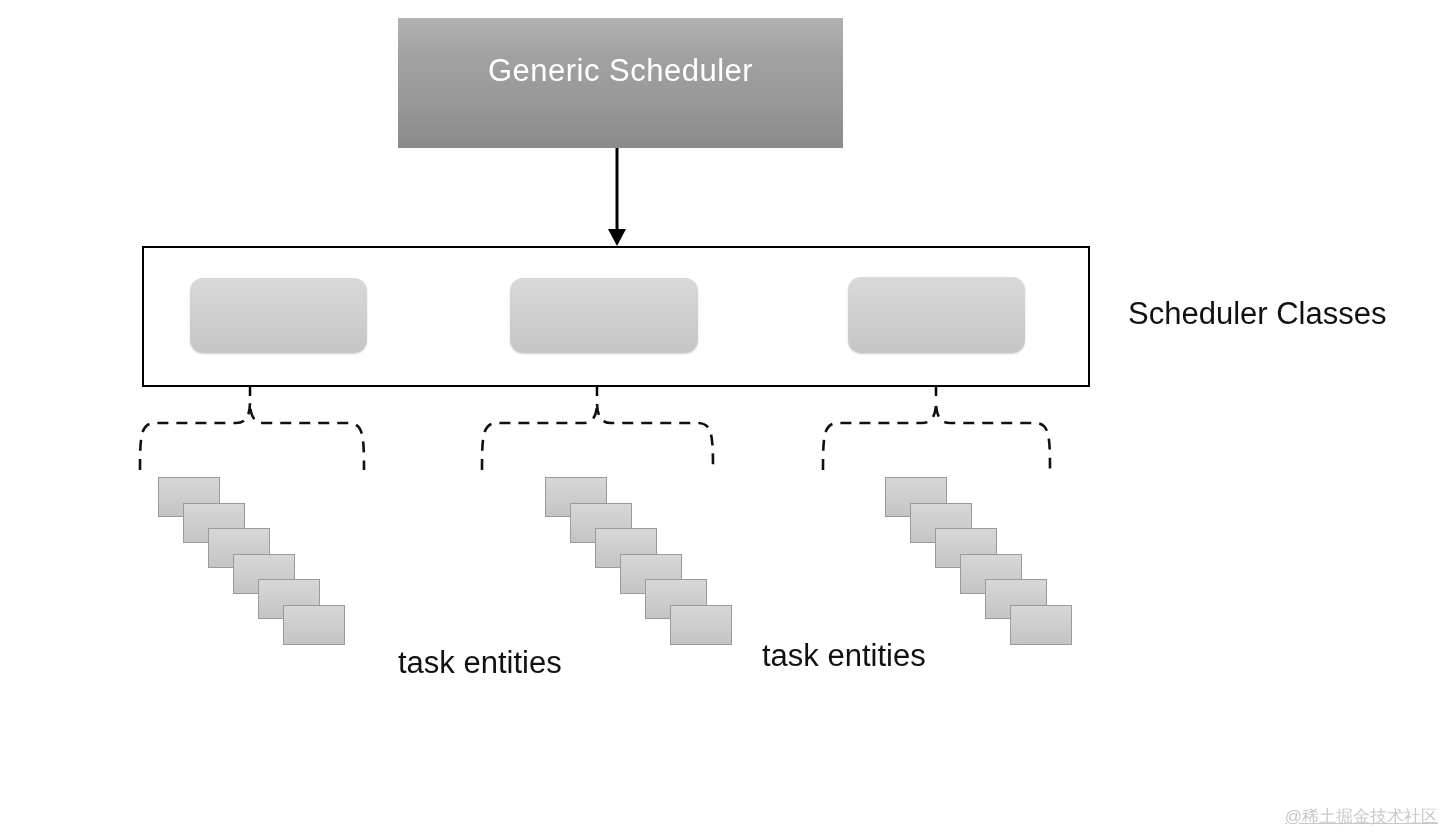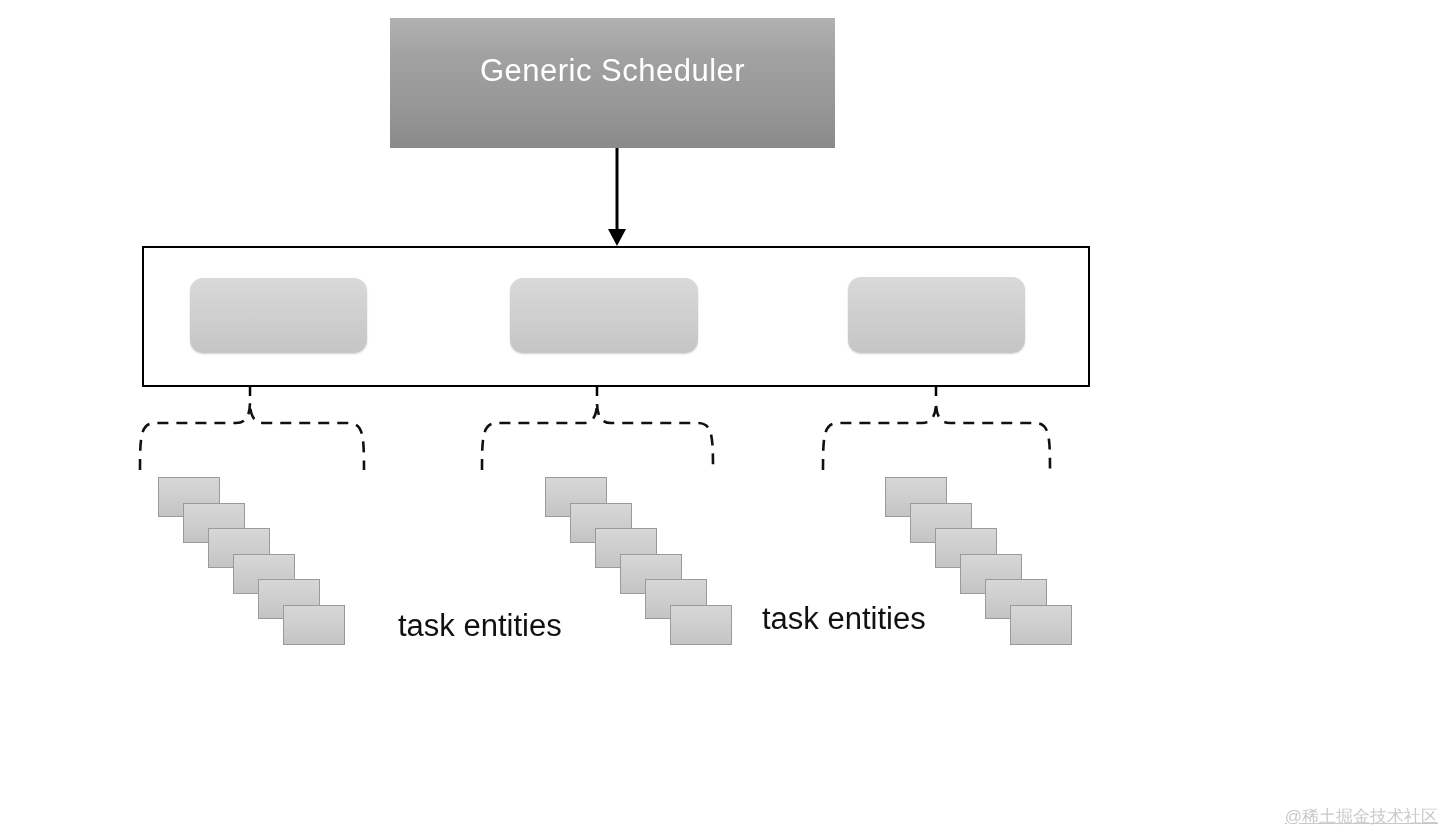--- a/index.html
+++ b/index.html
@@ -12,21 +12,21 @@
     position: relative;
     width: 1445px;
     height: 837px;
     background: #ffffff;
     overflow: hidden;
   }
 
   
   .gs-box {
     position: absolute;
-    left: 390px;
+    left: 398px;
     top: 18px;
     width: 445px;
     height: 130px;
     background: linear-gradient(180deg, #b2b2b2 0%, #a1a1a1 30%, #989898 65%, #8a8a8a 100%);
     display: flex;
     align-items: center;
     justify-content: center;
   }
   .gs-label {
     color: #ffffff;
@@ -93,20 +93,21 @@
   .stack .task-card:nth-child(3) { left: 50px;  top: 51px; }
   .stack .task-card:nth-child(4) { left: 75px;  top: 77px; }
   .stack .task-card:nth-child(5) { left: 100px; top: 102px; }
   .stack .task-card:nth-child(6) { left: 125px; top: 128px; }
 
   .task-label {
     position: absolute;
     font-size: 31px;
     color: #111111;
     white-space: nowrap;
+    margin-top: 37px;
   }
   .task-label.l1 { left: 398px; top: 608px; }
   .task-label.l2 { left: 762px; top: 601px; }
 
   .watermark {
     position: absolute;
     right: 7px;
     top: 805px;
     font-size: 17px;
     color: #c9c9cd;
@@ -135,20 +136,21 @@
     <path d="M140 470 C140 434 141 423 156 423 L236 423 C245 423 250 417 250 402 C250 417 255 423 264 423 L348 423 C363 423 364 434 364 470" fill="none" stroke="#111111" stroke-width="2.6" stroke-dasharray="11 8"></path>
     <path d="M482 470 C482 434 483 423 498 423 L583 423 C592 423 597 417 597 402 C597 417 602 423 611 423 L697 423 C712 423 713 434 713 470" fill="none" stroke="#111111" stroke-width="2.6" stroke-dasharray="11 8"></path>
     <path d="M823 470 C823 434 824 423 839 423 L922 423 C931 423 936 417 936 402 C936 417 941 423 950 423 L1034 423 C1049 423 1050 434 1050 470" fill="none" stroke="#111111" stroke-width="2.6" stroke-dasharray="11 8"></path>
   </svg>
 
   <div class="classes-frame"></div>
   <div class="class-box b1"></div>
   <div class="class-box b2"></div>
   <div class="class-box b3"></div>
 
+  <span class="classes-label">Scheduler Classes</span>
 
   <div class="stack s1">
     <div class="task-card"></div>
     <div class="task-card"></div>
     <div class="task-card"></div>
     <div class="task-card"></div>
     <div class="task-card"></div>
     <div class="task-card"></div>
   </div>
   <div class="stack s2">

